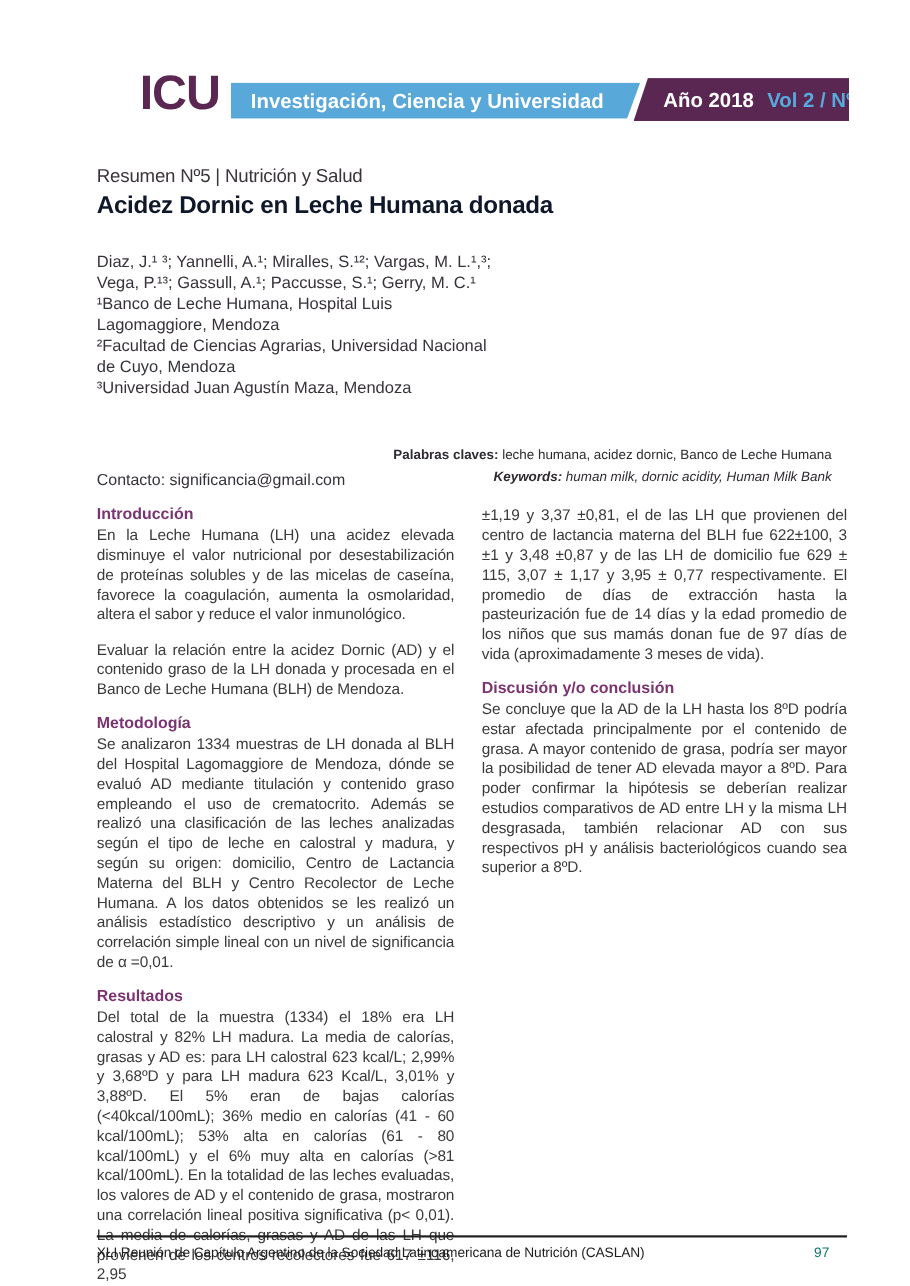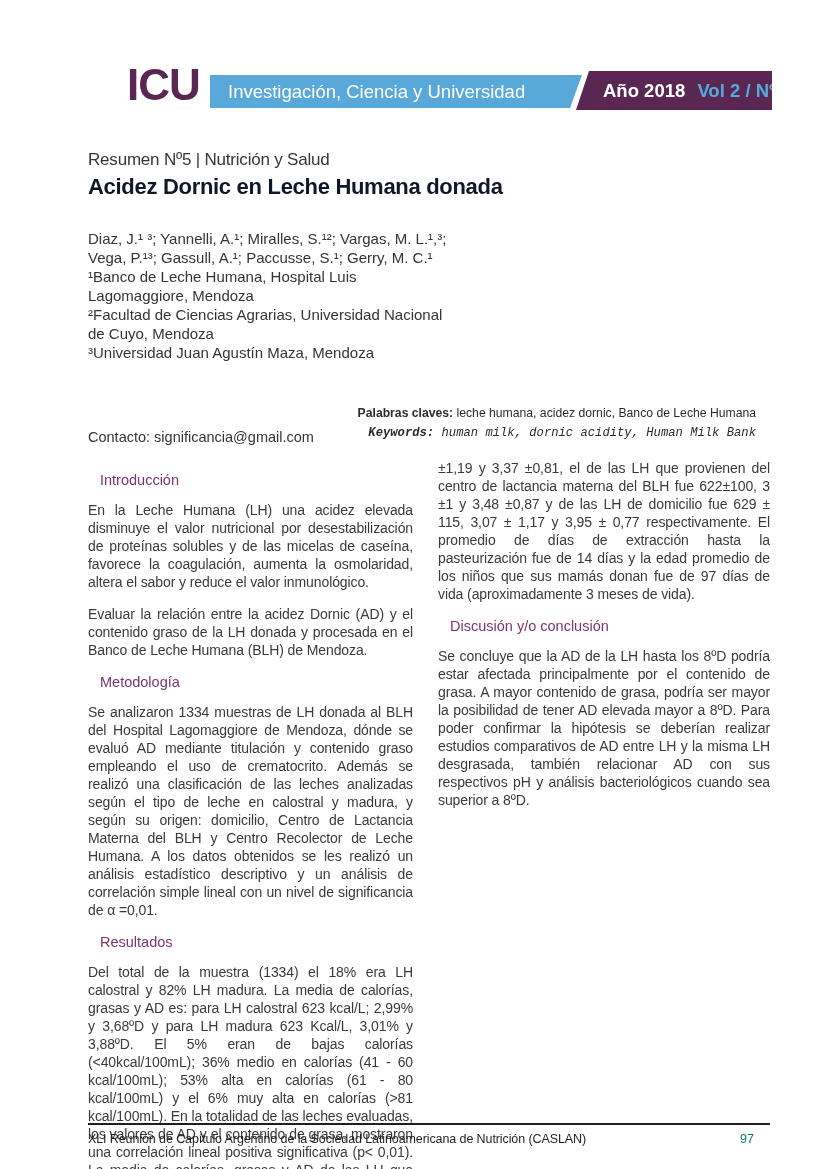--- a/index.html
+++ b/index.html
@@ -17,21 +17,21 @@
   .logo {
     position: absolute; left: 127px; top: 61px;
     font-size: 44px; font-weight: 700; letter-spacing: -1px;
     color: #5a2753; line-height: 48px;
   }
   .band-blue {
     position: absolute; left: 210px; top: 75px;
     width: 372px; height: 33px;
     background: #58a8da;
     clip-path: polygon(0 0, 100% 0, calc(100% - 12px) 100%, 0 100%);
-    color: #ffffff; font-weight: 400; font-size: 18.5px;
+    color: #ffffff; font-weight: 700; font-size: 18.5px;
     line-height: 33px; padding-left: 18px;
   }
   .band-purple {
     position: absolute; left: 576px; top: 71px;
     width: 196px; height: 39px;
     background: #5a2753;
     clip-path: polygon(13px 0, 100% 0, 100% 100%, 0 100%);
     font-weight: 700; font-size: 18.5px;
     line-height: 39px; padding-left: 27px;
     white-space: nowrap;
@@ -58,32 +58,32 @@
   .contact {
     position: absolute; left: 88px; top: 429px;
     font-size: 14.5px; color: #37323a;
   }
   .keywords {
     position: absolute; right: 56px; top: 403px;
     text-align: right; font-size: 12.2px; line-height: 20px;
     color: #2e2a30; white-space: nowrap;
   }
   .keywords .kw-label { font-weight: 700; padding-left: 38px; }
-  .keywords .kw-en { font-style: italic; font-family: Liberation Mono, monospace; }
+  .keywords .kw-en { font-style: italic; }
 
   
   .columns {
     position: absolute; left: 88px; top: 459px; width: 682px;
     display: flex; gap: 25px;
   }
   .col-left  { width: 325px; }
   .col-right { width: 332px; }
   .sec h3 {
-    margin: 12px; font-size: 14.5px; line-height: 18px;
-    font-weight: 400; color: #7b3371;
+    margin: 0; font-size: 14.5px; line-height: 18px;
+    font-weight: 700; color: #7b3371;
   }
   .sec p {
     margin: 0 0 14px 0;
     font-size: 14px; line-height: 18px;
     text-align: justify; color: #3a3a3a;
     letter-spacing: -0.1px;
     hyphens: auto; -webkit-hyphens: auto;
   }
 
   

